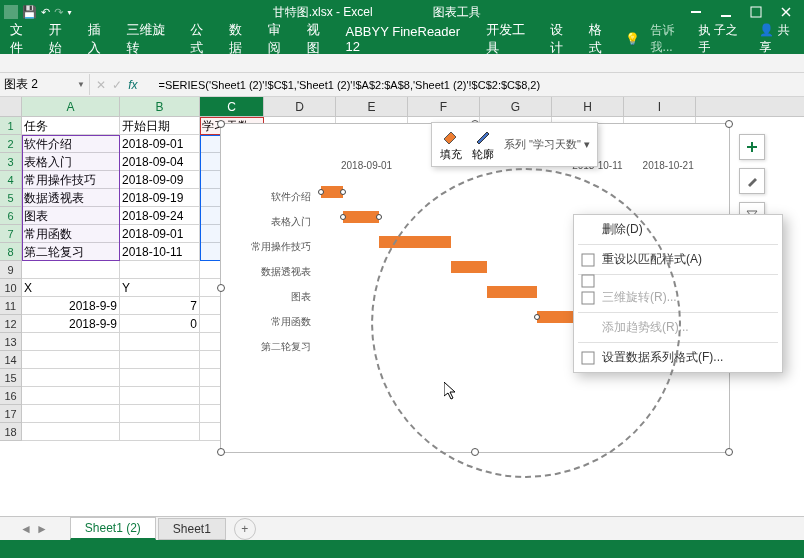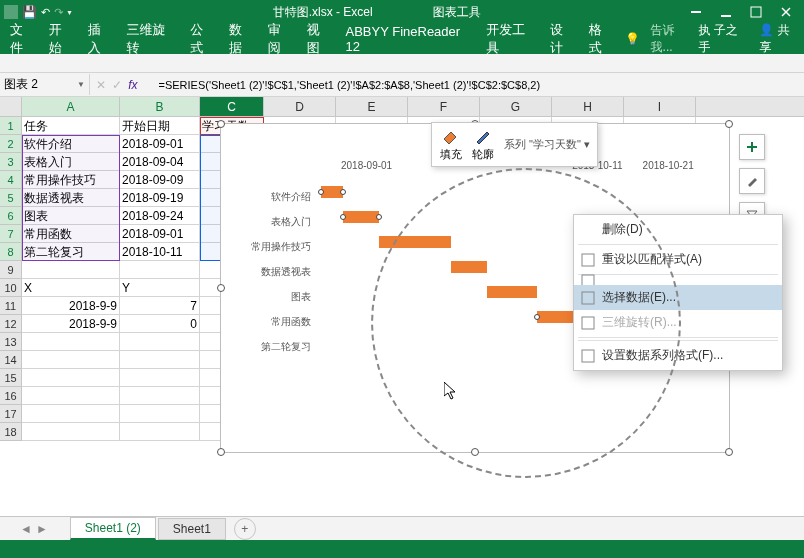--- a/index.html
+++ b/index.html
@@ -19,21 +19,21 @@
 .ribbon .tellme { color: #b8e0c8; font-size: 12px; margin-left: 8px; }
 .ribbon .spacer { flex: 1; }
 .ribbon .sign { color: #fff; font-size: 12px; }
 .ribbon .share { color: #fff; font-size: 12px; margin-left: 10px; }
 
 .formula-bar-area { background: #f3f3f3; border-bottom: 1px solid #d4d4d4; padding-top: 18px; }
 .formula-row { display: flex; align-items: center; height: 24px; border-top: 1px solid #d4d4d4; }
 .name-box { width: 90px; border-right: 1px solid #d4d4d4; padding: 2px 4px; font-size: 12px; display: flex; align-items: center; }
 .name-box .dd { margin-left: auto; color: #666; font-size: 8px; }
 .fx-area { display: flex; align-items: center; gap: 6px; padding: 0 6px; flex: 1; }
-.fx-icon { font-style: italic; color: #4c1d95; }
+.fx-icon { font-style: italic; color: #0f766e; }
 .formula-text { font-size: 11px; margin-left: 15px; }
 
 .grid-area { position: relative; height: 426px; overflow: hidden; }
 .col-headers { display: flex; height: 20px; background: #e6e6e6; border-bottom: 1px solid #c6c6c6; }
 .corner { width: 22px; border-right: 1px solid #c6c6c6; }
 .col-h { text-align: center; font-size: 12px; border-right: 1px solid #c6c6c6; line-height: 20px; color: #333; }
 .col-h.selA, .col-h.selB { background: #d3ead8; color: #0e7b40; }
 .col-h.selC { background: #0e7b40; color: #fff; }
 .rows { position: absolute; top: 20px; left: 0; right: 0; }
 .r { display: flex; height: 18px; }
@@ -490,33 +490,31 @@
             <rect x="2" y="2" width="12" height="12" fill="none" stroke="#888"></rect>
           </svg>
           <span>重设以匹配样式(A)</span>
         </div>
         <div class="cm-sep"></div>
         <div class="cm-item  ">
           <svg class="cm-icon">
             <rect x="2" y="2" width="12" height="12" fill="none" stroke="#888"></rect>
           </svg>
         </div>
-        <div class="cm-item  highlighted">
-          <svg class="cm-icon">
-            <rect x="2" y="2" width="12" height="12" fill="none" stroke="#888"></rect>
-          </svg>
-          <span>选择数据(E)...</span>
-        </div>
         <div class="cm-item disabled ">
           <svg class="cm-icon">
             <rect x="2" y="2" width="12" height="12" fill="none" stroke="#888"></rect>
           </svg>
           <span>三维旋转(R)...</span>
         </div>
         <div class="cm-sep"></div>
+        <div class="cm-item disabled ">
+          <svg class="cm-icon"></svg>
+          <span>添加趋势线(R)...</span>
+        </div>
         <div class="cm-sep"></div>
         <div class="cm-item  ">
           <svg class="cm-icon">
             <rect x="2" y="2" width="12" height="12" fill="none" stroke="#888"></rect>
           </svg>
           <span>设置数据系列格式(F)...</span>
         </div>
       </div>
   </div>
 </div>

